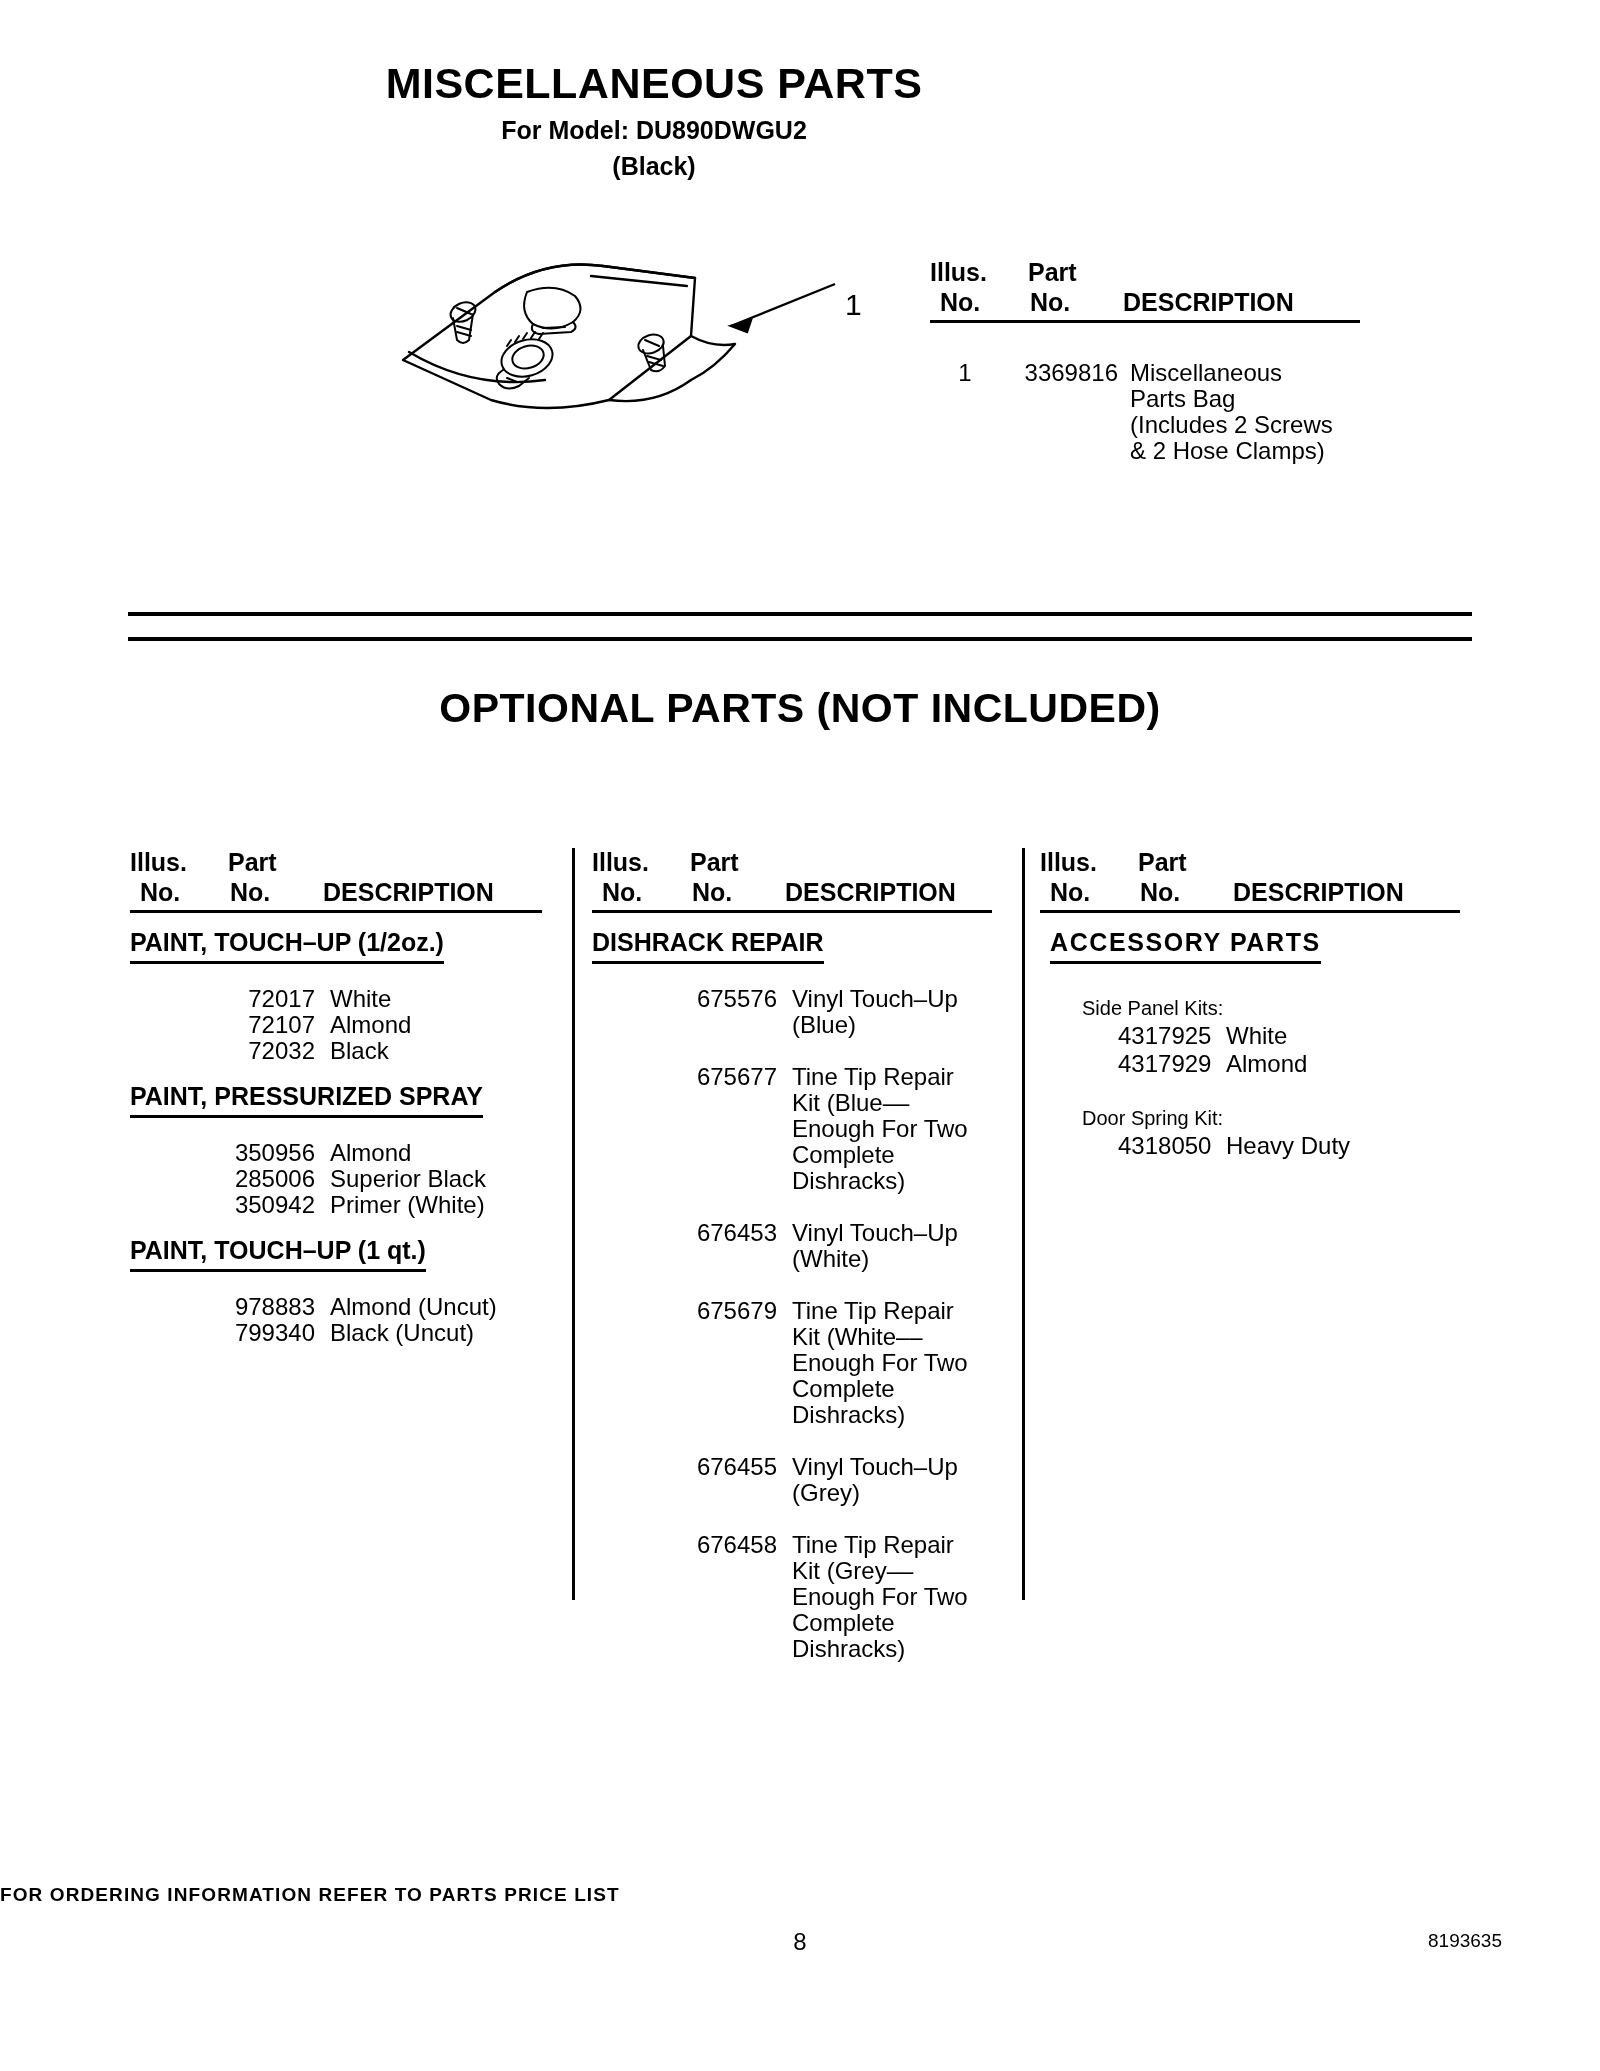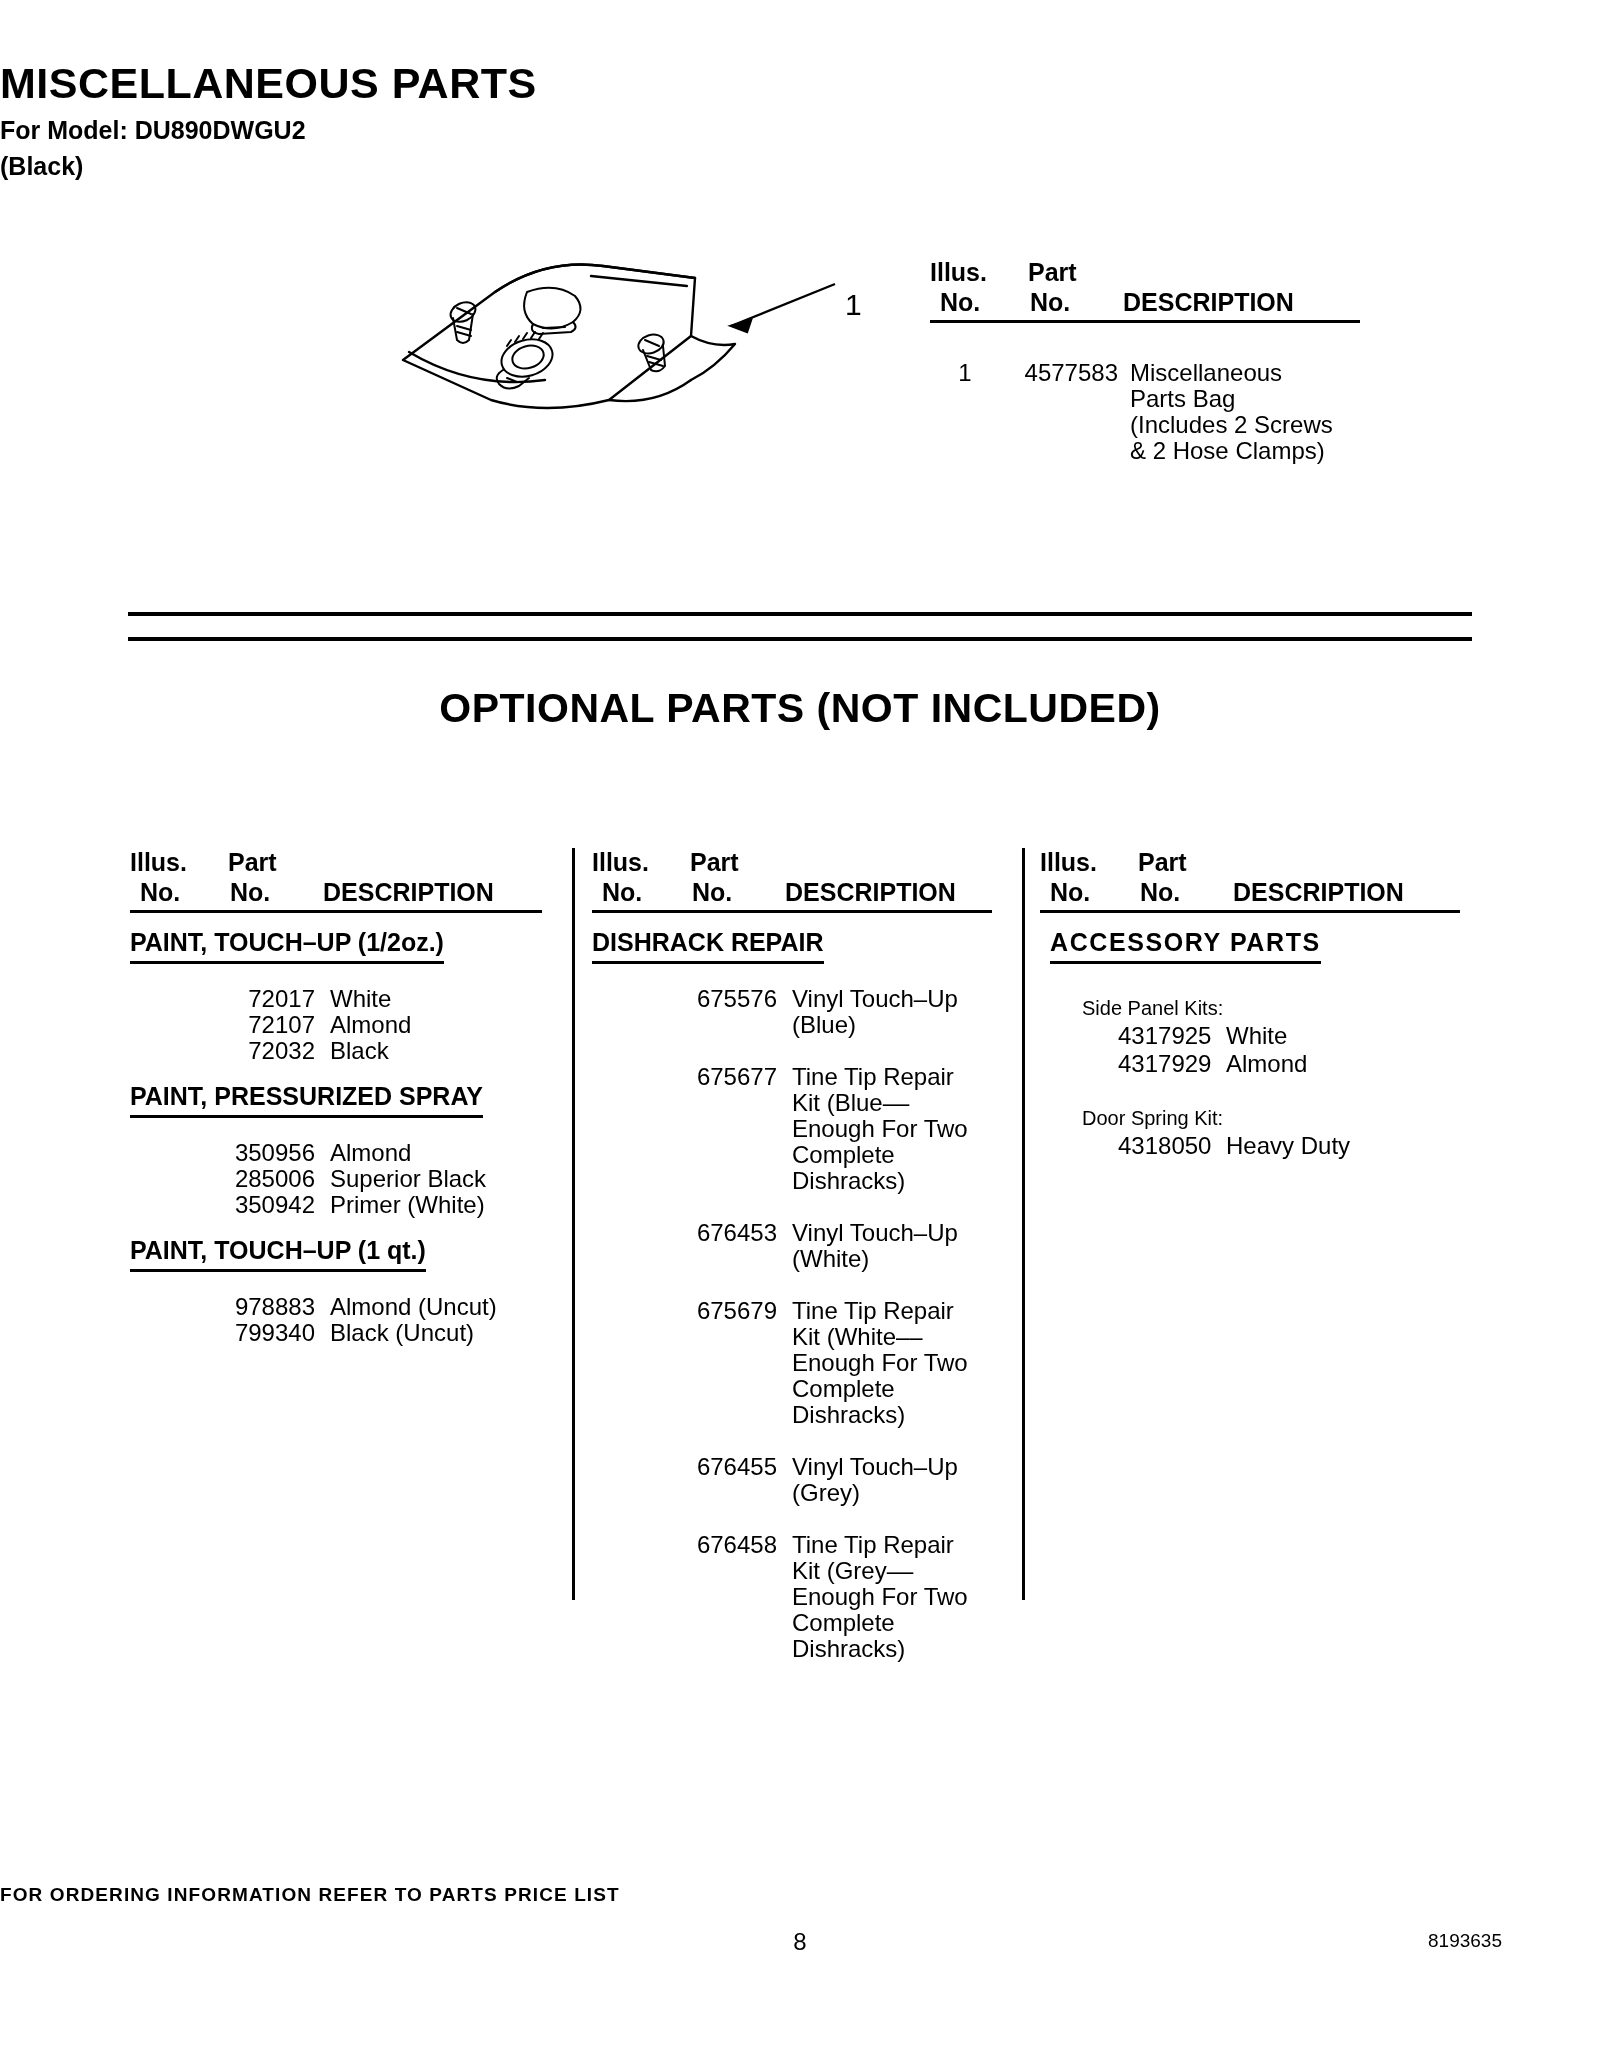--- a/index.html
+++ b/index.html
@@ -20,21 +20,21 @@
     position: absolute;
     inset: 0;
   }
 
   
   .title-block {
     position: absolute;
     left: 0;
     top: 60px;
     width: 1308px;
-    text-align: left;
+    text-align: center;
   }
   .main-title {
     font-size: 43px;
     font-weight: bold;
     letter-spacing: 0.5px;
     line-height: 1.08;
     margin: 0;
   }
   .model-line {
     font-size: 25px;
@@ -310,21 +310,21 @@
       <div class="th th-illus">Illus.</div>
       <div class="th th-illusn">No.</div>
       <div class="th th-part">Part</div>
       <div class="th th-partn">No.</div>
       <div class="th th-desc">DESCRIPTION</div>
       <div class="hrule" style="top:62px; width:430px;"></div>
     </div>
     <div class="rowspace"></div>
     <div class="prow" style="margin-top:14px;">
       <div class="c-illus">1</div>
-      <div class="c-part">4577583</div>
+      <div class="c-part">3369816</div>
       <div class="c-desc">Miscellaneous
 Parts Bag
 (Includes 2 Screws
 &amp; 2 Hose Clamps)</div>
     </div>
   </div>
 
   <div class="dblrule-1"></div>
   <div class="dblrule-2"></div>
 

